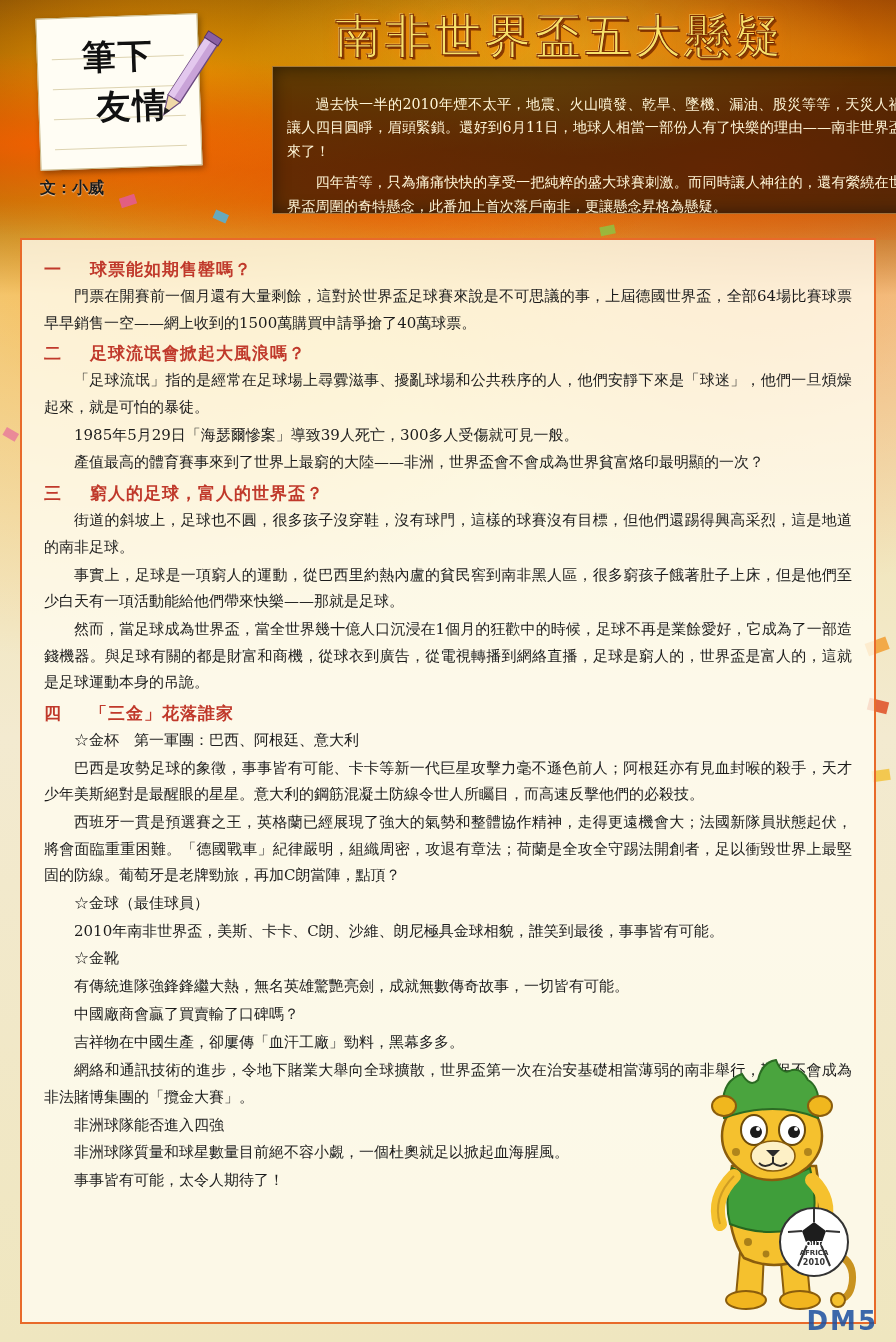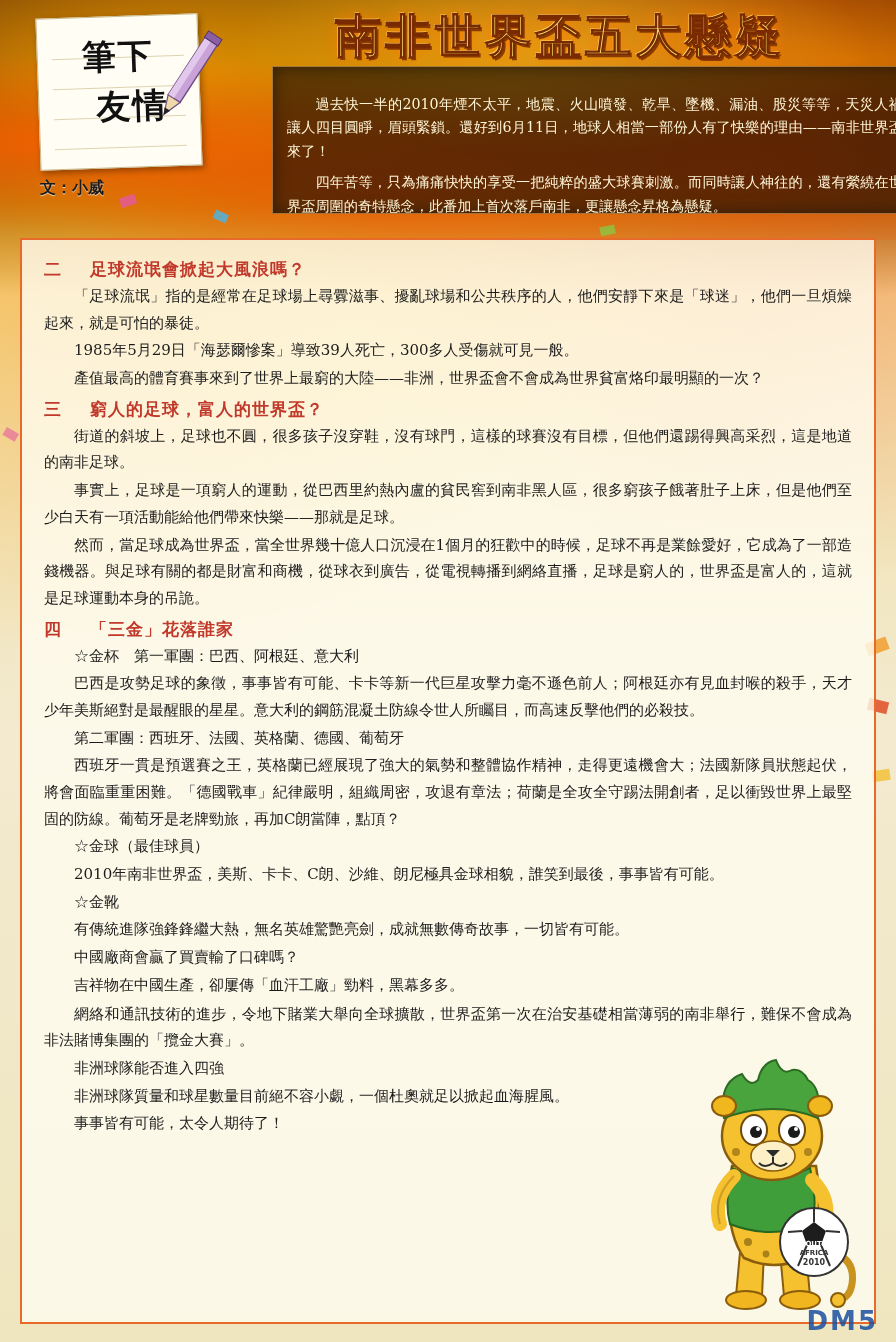--- a/index.html
+++ b/index.html
@@ -62,21 +62,21 @@
     position:absolute;left:40px;top:178px;width:160px;
     text-align:left;
     font-family:"DejaVu Serif","Liberation Serif",serif;
     font-size:16px;color:#1a1a1a;font-weight:bold;
     text-shadow:0 1px 1px rgba(255,255,255,.7);
   }
   .main-title{
     position:absolute;left:230px;top:6px;width:660px;height:62px;
     text-align:center;
     font-family:"DejaVu Serif","Liberation Serif",serif;
-    font-weight:bold;
+    font-weight:normal;
     font-size:46px;
     letter-spacing:4px;
     color:#f7e26b;
     -webkit-text-stroke:1px #7a2a00;
     text-shadow:
       2px 2px 0 #8a3b00,
       -1px -1px 0 #ffd86b,
       0 0 14px rgba(255,120,0,.9);
   }
   .lead-box{
@@ -177,20 +177,26 @@
     <div class="main-title">南非世界盃五大懸疑</div>
 
     <div class="lead-box">
       <p>過去快一半的2010年煙不太平，地震、火山噴發、乾旱、墜機、漏油、股災等等，天災人禍讓人四目圓睜，眉頭緊鎖。還好到6月11日，地球人相當一部份人有了快樂的理由——南非世界盃來了！</p>
       <p>四年苦等，只為痛痛快快的享受一把純粹的盛大球賽刺激。而同時讓人神往的，還有縈繞在世界盃周圍的奇特懸念，此番加上首次落戶南非，更讓懸念昇格為懸疑。</p>
     </div>
   </div>
 
   <div class="article">
 
+    <div class="sec">
+      <div class="sec-head">
+        <span class="num">一</span><span>球票能如期售罄嗎？</span>
+      </div>
+      <p class="ind">門票在開賽前一個月還有大量剩餘，這對於世界盃足球賽來說是不可思議的事，上屆德國世界盃，全部64場比賽球票早早銷售一空——網上收到的1500萬購買申請爭搶了40萬球票。</p>
+    </div>
 
     <div class="sec">
       <div class="sec-head">
         <span class="num">二</span><span>足球流氓會掀起大風浪嗎？</span>
       </div>
       <p class="ind">「足球流氓」指的是經常在足球場上尋釁滋事、擾亂球場和公共秩序的人，他們安靜下來是「球迷」，他們一旦煩燥起來，就是可怕的暴徒。</p>
       <p class="ind">1985年5月29日「海瑟爾慘案」導致39人死亡，300多人受傷就可見一般。</p>
       <p class="ind">產值最高的體育賽事來到了世界上最窮的大陸——非洲，世界盃會不會成為世界貧富烙印最明顯的一次？</p>
     </div>
 
@@ -202,21 +208,20 @@
       <p class="ind">事實上，足球是一項窮人的運動，從巴西里約熱內盧的貧民窖到南非黑人區，很多窮孩子餓著肚子上床，但是他們至少白天有一項活動能給他們帶來快樂——那就是足球。</p>
       <p class="ind">然而，當足球成為世界盃，當全世界幾十億人口沉浸在1個月的狂歡中的時候，足球不再是業餘愛好，它成為了一部造錢機器。與足球有關的都是財富和商機，從球衣到廣告，從電視轉播到網絡直播，足球是窮人的，世界盃是富人的，這就是足球運動本身的吊詭。</p>
     </div>
 
     <div class="sec">
       <div class="sec-head">
         <span class="num">四</span><span>「三金」花落誰家</span>
       </div>
       <p class="ind">☆金杯　第一軍團：巴西、阿根廷、意大利</p>
       <p class="ind">巴西是攻勢足球的象徵，事事皆有可能、卡卡等新一代巨星攻擊力毫不遜色前人；阿根廷亦有見血封喉的殺手，天才少年美斯絕對是最醒眼的星星。意大利的鋼筋混凝土防線令世人所矚目，而高速反擊他們的必殺技。</p>
-      <p class="ind">第二軍團：西班牙、法國、英格蘭、德國、葡萄牙</p>
       <p class="ind">西班牙一貫是預選賽之王，英格蘭已經展現了強大的氣勢和整體協作精神，走得更遠機會大；法國新隊員狀態起伏，將會面臨重重困難。「德國戰車」紀律嚴明，組織周密，攻退有章法；荷蘭是全攻全守踢法開創者，足以衝毀世界上最堅固的防線。葡萄牙是老牌勁旅，再加C朗當陣，點頂？</p>
       <p class="ind">☆金球（最佳球員）</p>
       <p class="ind">2010年南非世界盃，美斯、卡卡、C朗、沙維、朗尼極具金球相貌，誰笑到最後，事事皆有可能。</p>
       <p class="ind">☆金靴</p>
       <p class="ind">有傳統進隊強鋒鋒繼大熱，無名英雄驚艷亮劍，成就無數傳奇故事，一切皆有可能。</p>
       <p class="ind">中國廠商會贏了買賣輸了口碑嗎？</p>
       <p class="ind">吉祥物在中國生產，卻屢傳「血汗工廠」勁料，黑幕多多。</p>
     </div>
 
     <div class="sec">

